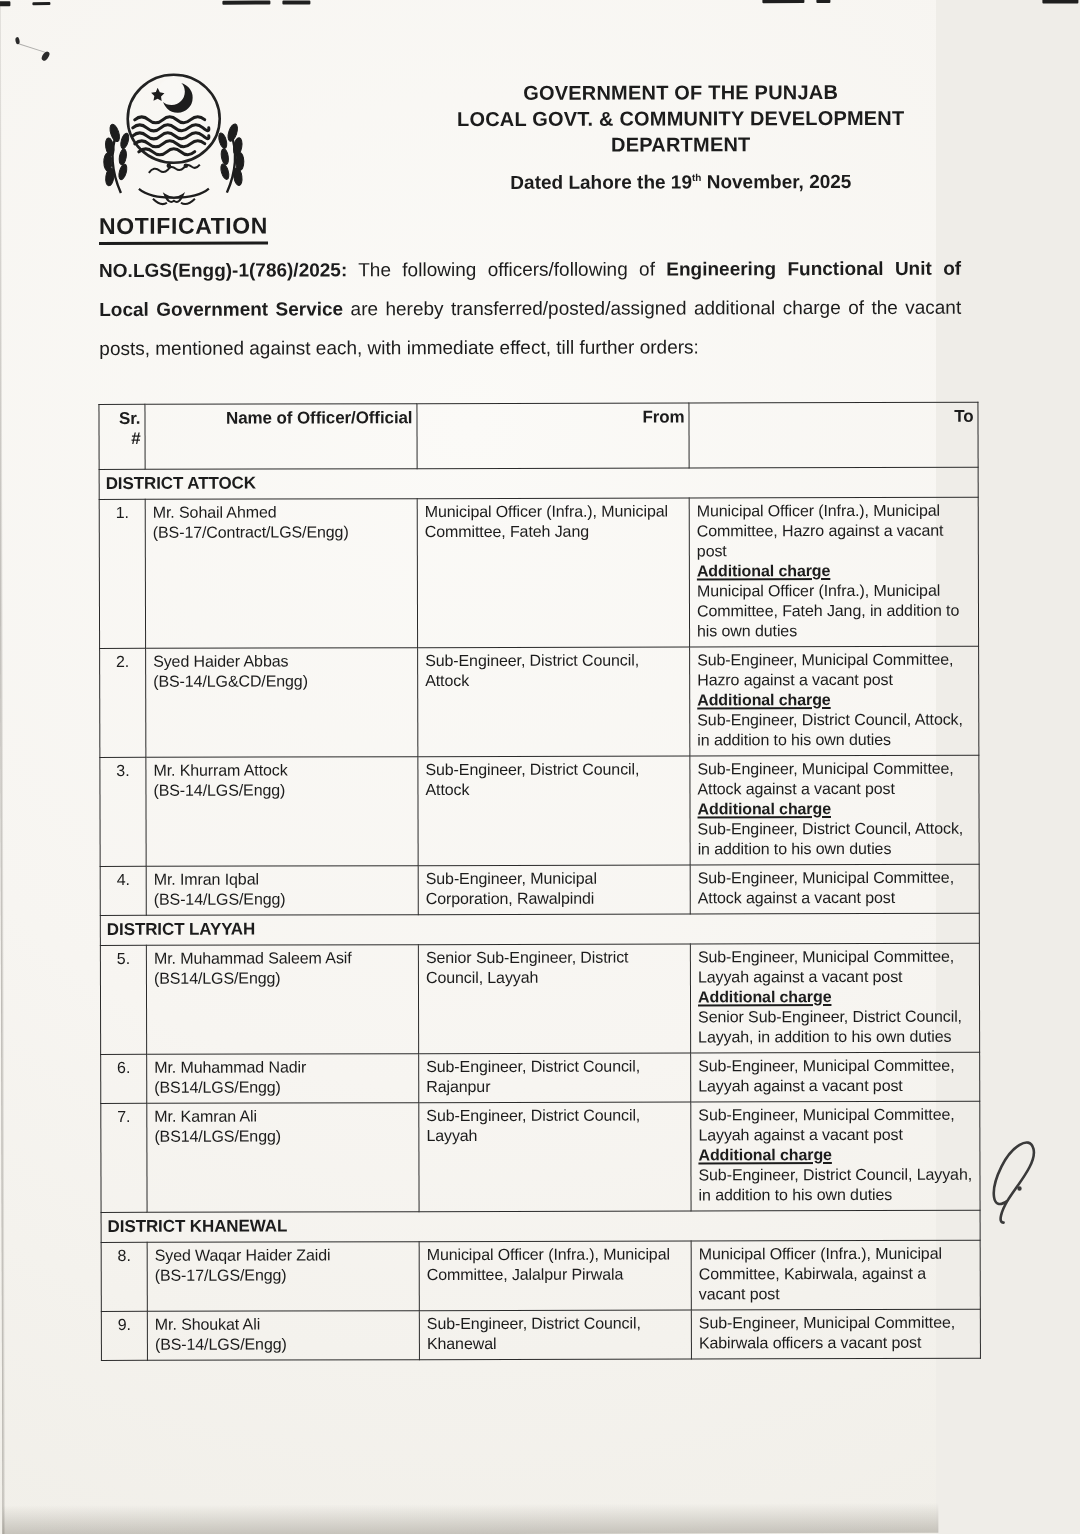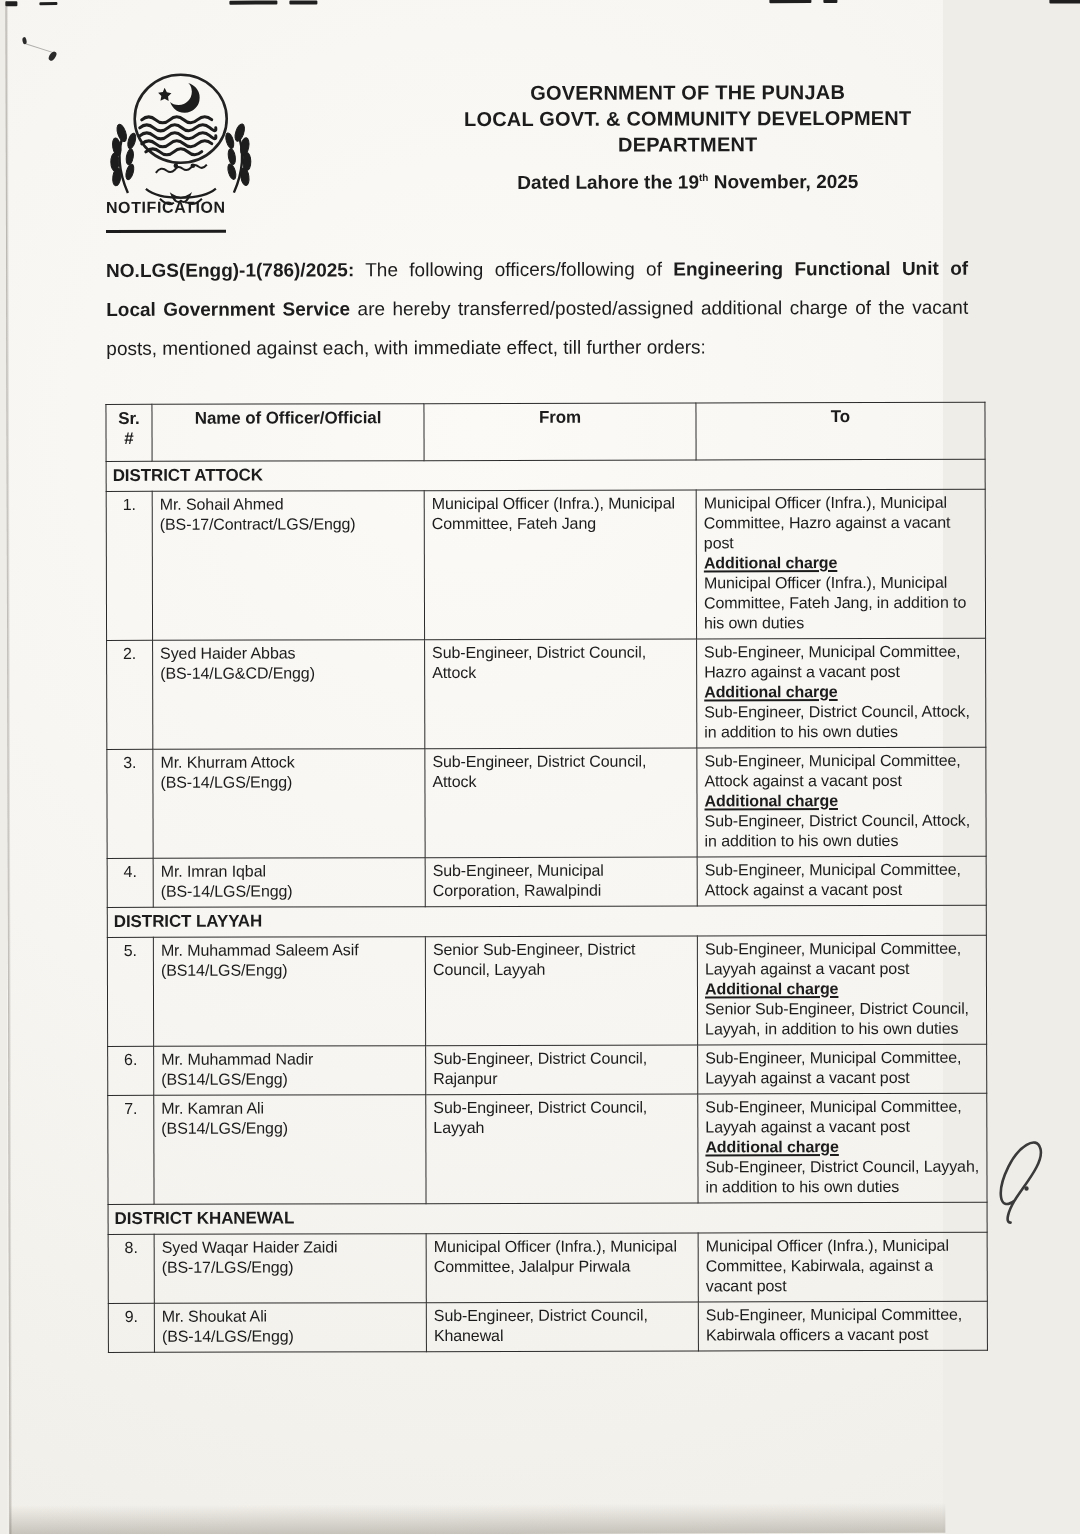--- a/index.html
+++ b/index.html
@@ -5,57 +5,56 @@
   html,body{margin:0;padding:0;}
   body{
     width:1080px;height:1534px;overflow:hidden;
     font-family:"Liberation Sans","DejaVu Sans",sans-serif;
     background:#efede8;
   }
   .page{
     position:relative;width:936px;height:1534px;
     background:radial-gradient(circle at 50% 28%, #fbfaf7 0%, #f7f5f1 55%, #f1efe9 100%);
     color:#1c1c1c;
-    margin-left:7px;
   }
   .content{position:absolute;inset:0;transform:rotate(-0.15deg);transform-origin:50% 40%;}
 
   
   .dash{position:absolute;background:#1f1f1f;border-radius:1px;}
   .edge-left{position:absolute;left:0;top:0;width:3px;height:100%;background:linear-gradient(to right,rgba(60,55,48,.35),rgba(60,55,48,0));}
   .bottom-shadow{position:absolute;left:0;right:0;bottom:0;height:30px;
     background:linear-gradient(to bottom,rgba(110,104,92,0) 0%,rgba(96,90,78,.30) 100%);}
   .ink-blob{position:absolute;background:#2a2a2a;border-radius:60% 40% 55% 45%;}
   .ink-line{position:absolute;height:1px;background:rgba(40,40,40,.35);transform-origin:left center;}
 
   
   .emblem{position:absolute;left:84px;top:66px;width:182px;height:146px;}
   .dept{position:absolute;left:408px;top:80px;width:548px;text-align:center;
     font-weight:bold;font-size:20px;line-height:26px;letter-spacing:.2px;}
   .dateline{position:absolute;left:408px;top:172px;width:548px;text-align:center;
     font-weight:bold;font-size:19px;}
   .dateline sup{font-size:10px;}
-  .notif{position:absolute;left:100px;top:198px;font-weight:bold;font-size:16px;
-    letter-spacing:.6px;border-bottom:3px solid #1c1c1c;padding-bottom:13px;}
+  .notif{position:absolute;left:100px;top:212px;font-weight:bold;font-size:23px;
+    letter-spacing:.6px;border-bottom:3px solid #1c1c1c;padding-bottom:2px;}
 
   
   .intro{position:absolute;left:100px;top:250px;width:862px;
     font-size:19px;line-height:39px;text-align:justify;}
   .intro b{font-weight:bold;}
 
   
   .ttable{position:absolute;left:99px;top:403px;width:879px;
     border-collapse:collapse;table-layout:fixed;}
   .ttable col.c-sr{width:46px;}
   .ttable col.c-name{width:272px;}
   .ttable col.c-from{width:272px;}
   .ttable col.c-to{width:289px;}
   .ttable th,.ttable td{border:1.6px solid #2b2b2b;vertical-align:top;
     font-size:16px;line-height:20px;padding:3px 7px 5px 7px;letter-spacing:-0.1px;}
-  .ttable th{font-weight:bold;font-size:17px;text-align:center;padding:4px 4px 12px 4px;}
+  .ttable th{font-weight:bold;font-size:17px;text-align:right;padding:4px 4px 20px 4px;}
   .th-sr{line-height:19px;}
   .sec-row td{font-weight:bold;font-size:17px;padding:4px 6px 5px 6px;}
   .cell-sr{text-align:center;}
   .add-head{font-weight:bold;text-decoration:underline;text-decoration-thickness:2px;text-underline-offset:2px;}
 
   
   .sig{position:absolute;left:976px;top:1128px;width:64px;height:120px;}
 </style>
 </head>
 <body>

